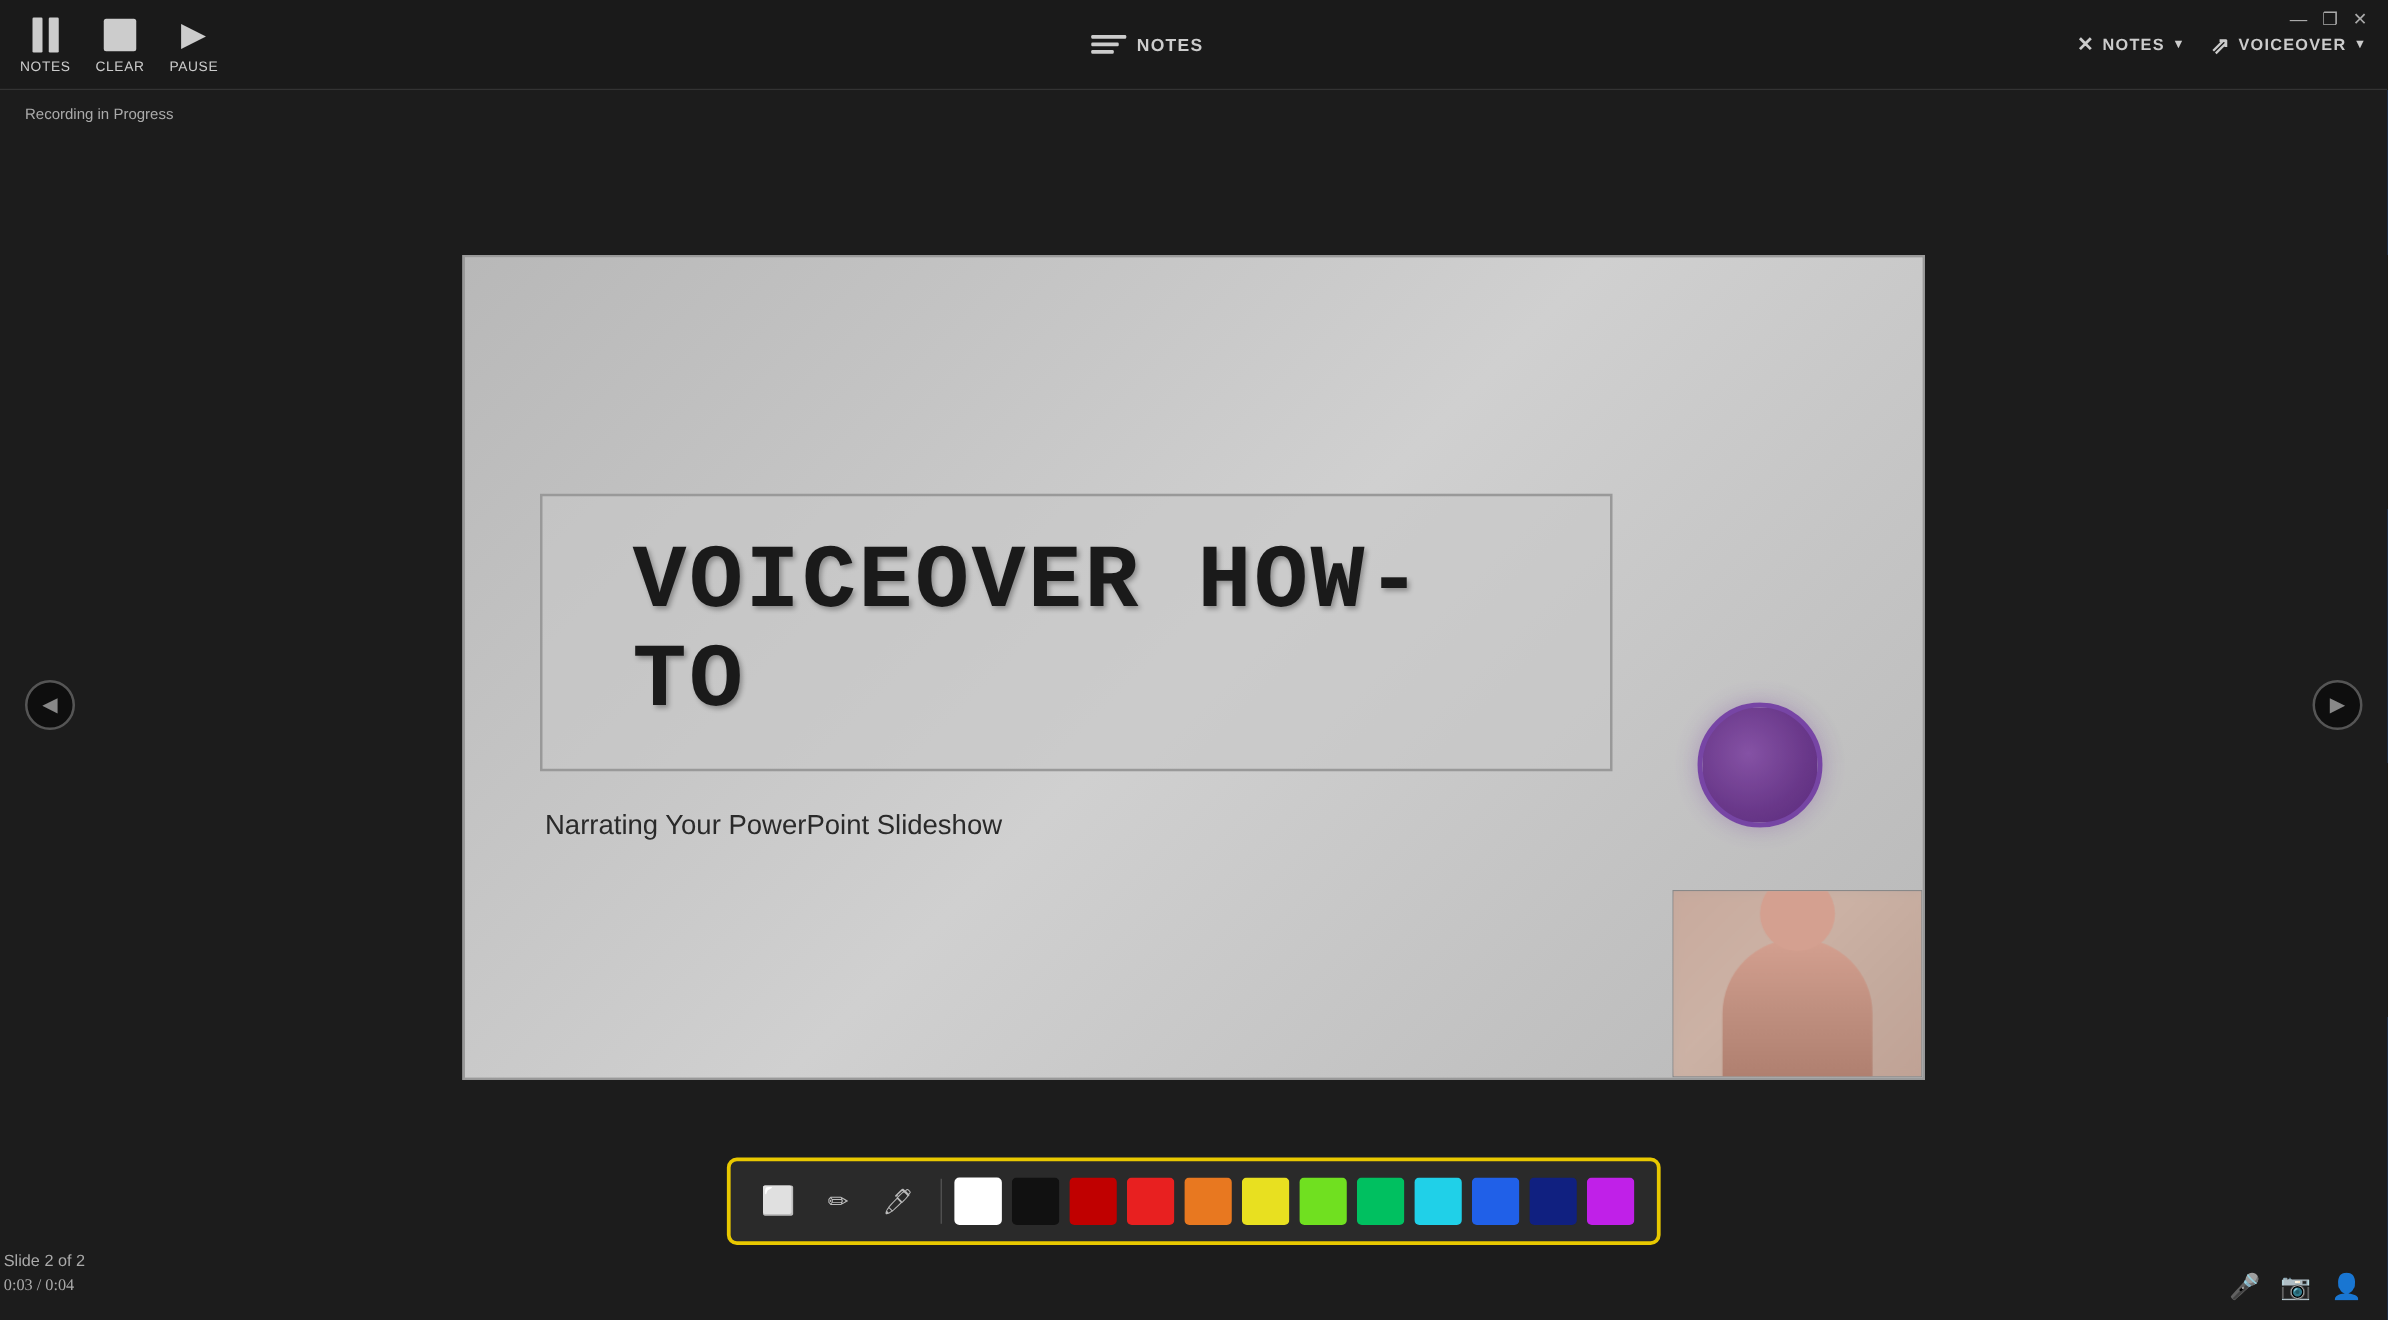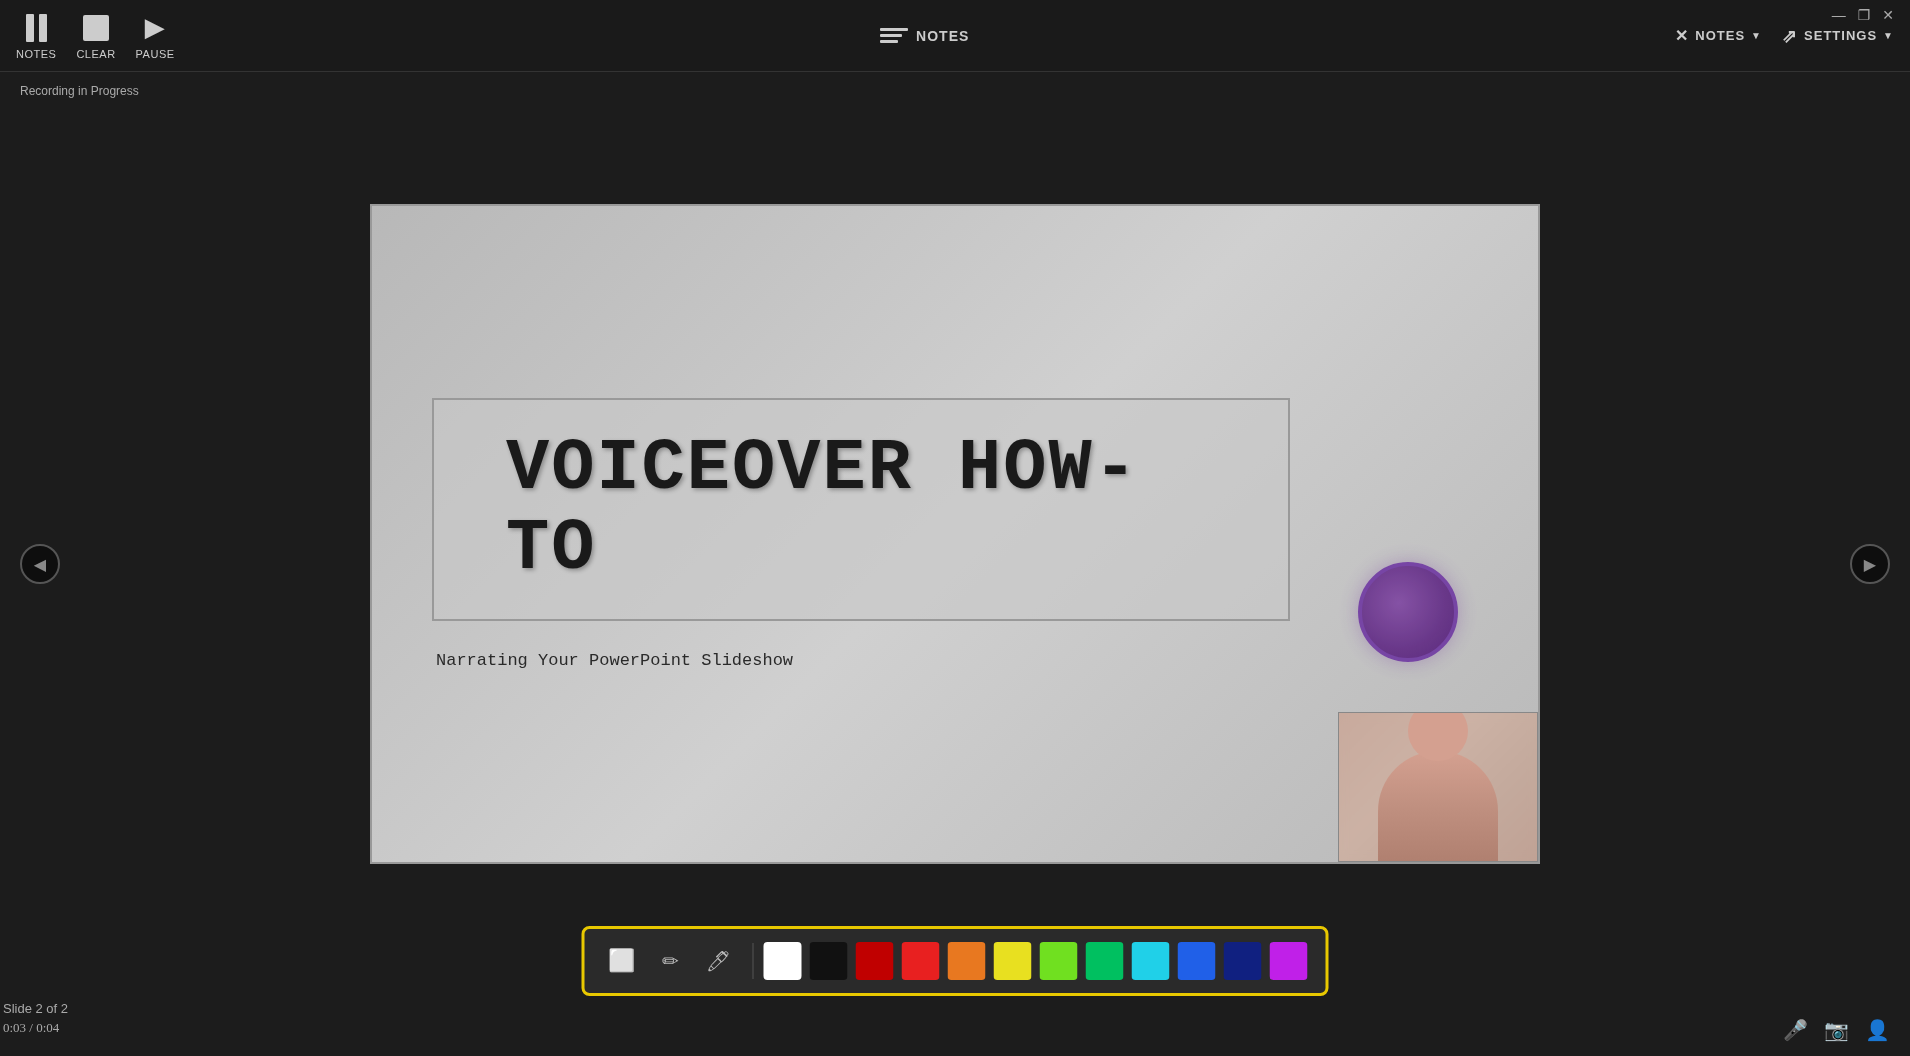--- a/index.html
+++ b/index.html
@@ -231,22 +231,22 @@
       font-size: 72px;
       font-weight: 900;
       color: #1a1a1a;
       letter-spacing: 2px;
       text-transform: uppercase;
       line-height: 1.1;
       text-shadow: 2px 2px 4px rgba(0,0,0,0.3);
     }
 
     .slide-subtitle {
-      font-family: Liberation Mono, monospace;
-      font-size: 17px;
+      font-family: Liberation Sans, sans-serif;
+      font-size: 22px;
       color: #2a2a2a;
       margin-left: 4px;
     }
 
     
     .purple-stamp {
       position: absolute;
       right: 80px;
       bottom: 200px;
       width: 100px;
@@ -448,21 +448,21 @@
   </div>
 
   <div class="toolbar-right">
     <button class="clear-btn">
       <span class="x-icon">✕</span>
       <span>NOTES</span>
       <span class="chevron-down">▼</span>
     </button>
     <button class="settings-btn">
       <span class="share-icon">⇗</span>
-      <span>SETTINGS</span>
+      <span>VOICEOVER</span>
       <span class="chevron-down">▼</span>
     </button>
   </div>
 </div>
 
 <div class="main-content">
   <div class="slide-area">
 
     <div class="recording-indicator">Recording in Progress</div>
 

